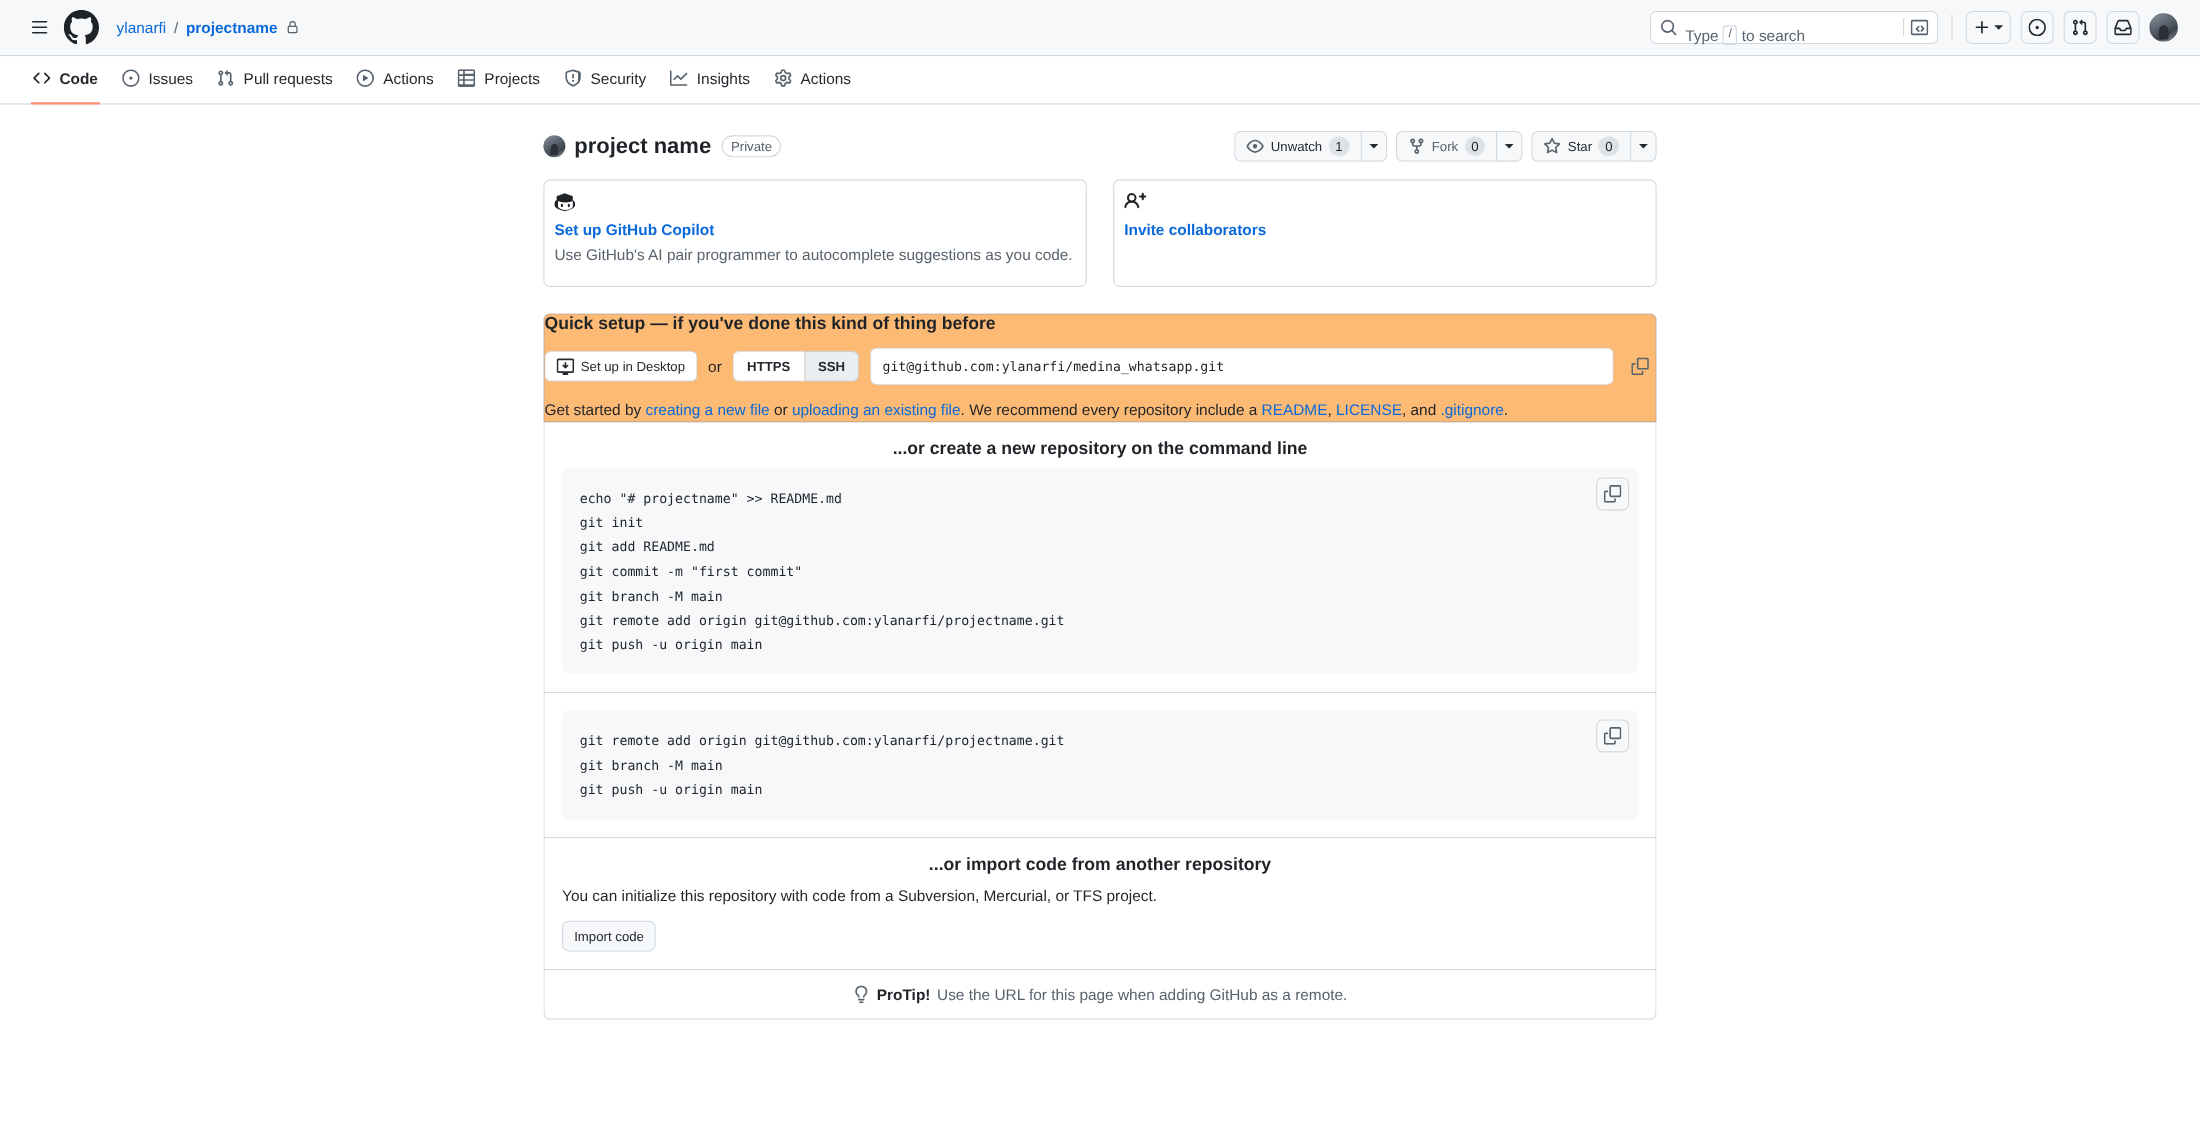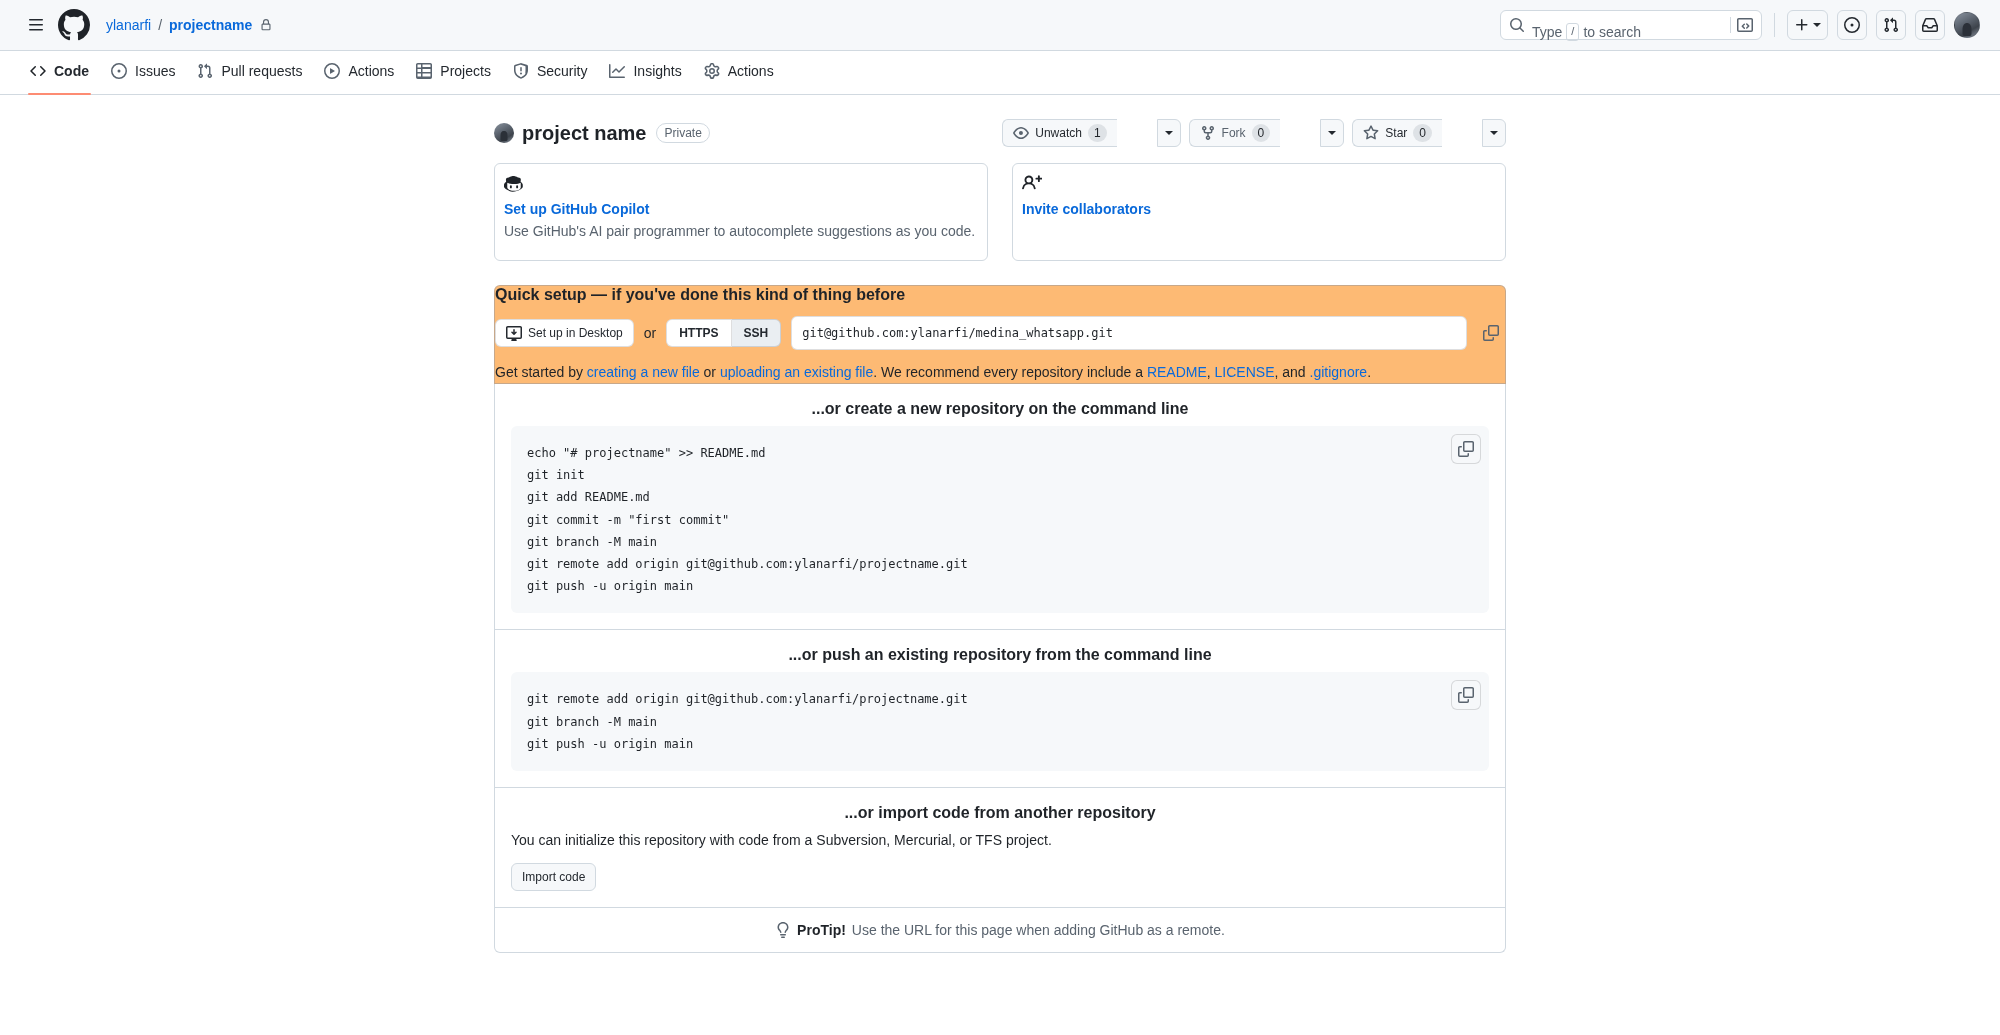--- a/index.html
+++ b/index.html
@@ -195,21 +195,21 @@
   .visibility-badge {
     font-size: 12px;
     line-height: 18px;
     color: #59636e;
     border: 1px solid #d1d9e0;
     border-radius: 2em;
     padding: 0 7px;
     margin-left: 2px;
   }
   .repo-actions { margin-left: auto; display: flex; align-items: center; gap: 8px; }
-  .btn-group { display: flex; align-items: flex-start; gap: 40px; }
+  .btn-group { display: flex; align-items: flex-start; }
   .btn {
     height: 28px;
     background: #f6f8fa;
     border: 1px solid #d1d9e0;
     border-radius: 6px;
     font-size: 12px;
     font-weight: 500;
     color: #24292f;
     display: inline-flex;
     align-items: center;
@@ -710,21 +710,20 @@
             <div class="code-copy">
               <svg width="16" height="16" viewBox="0 0 16 16" fill="currentColor" aria-hidden="true">
                 <path d="M0 6.75C0 5.784.784 5 1.75 5h1.5a.75.75 0 0 1 0 1.5h-1.5a.25.25 0 0 0-.25.25v7.5c0 .138.112.25.25.25h7.5a.25.25 0 0 0 .25-.25v-1.5a.75.75 0 0 1 1.5 0v1.5A1.75 1.75 0 0 1 9.25 16h-7.5A1.75 1.75 0 0 1 0 14.25Z"></path>
                 <path d="M5 1.75C5 .784 5.784 0 6.75 0h7.5C15.216 0 16 .784 16 1.75v7.5A1.75 1.75 0 0 1 14.25 11h-7.5A1.75 1.75 0 0 1 5 9.25Zm1.75-.25a.25.25 0 0 0-.25.25v7.5c0 .138.112.25.25.25h7.5a.25.25 0 0 0 .25-.25v-7.5a.25.25 0 0 0-.25-.25Z"></path>
               </svg>
             </div>
           </div>
         </div>
 
         <div class="section">
-          <h3>...or push an existing repository from the command line</h3>
           <div class="code-wrap">
             <pre>git remote add origin git@github.com:ylanarfi/projectname.git
 git branch -M main
 git push -u origin main</pre>
             <div class="code-copy">
               <svg width="16" height="16" viewBox="0 0 16 16" fill="currentColor" aria-hidden="true">
                 <path d="M0 6.75C0 5.784.784 5 1.75 5h1.5a.75.75 0 0 1 0 1.5h-1.5a.25.25 0 0 0-.25.25v7.5c0 .138.112.25.25.25h7.5a.25.25 0 0 0 .25-.25v-1.5a.75.75 0 0 1 1.5 0v1.5A1.75 1.75 0 0 1 9.25 16h-7.5A1.75 1.75 0 0 1 0 14.25Z"></path>
                 <path d="M5 1.75C5 .784 5.784 0 6.75 0h7.5C15.216 0 16 .784 16 1.75v7.5A1.75 1.75 0 0 1 14.25 11h-7.5A1.75 1.75 0 0 1 5 9.25Zm1.75-.25a.25.25 0 0 0-.25.25v7.5c0 .138.112.25.25.25h7.5a.25.25 0 0 0 .25-.25v-7.5a.25.25 0 0 0-.25-.25Z"></path>
               </svg>
             </div>

